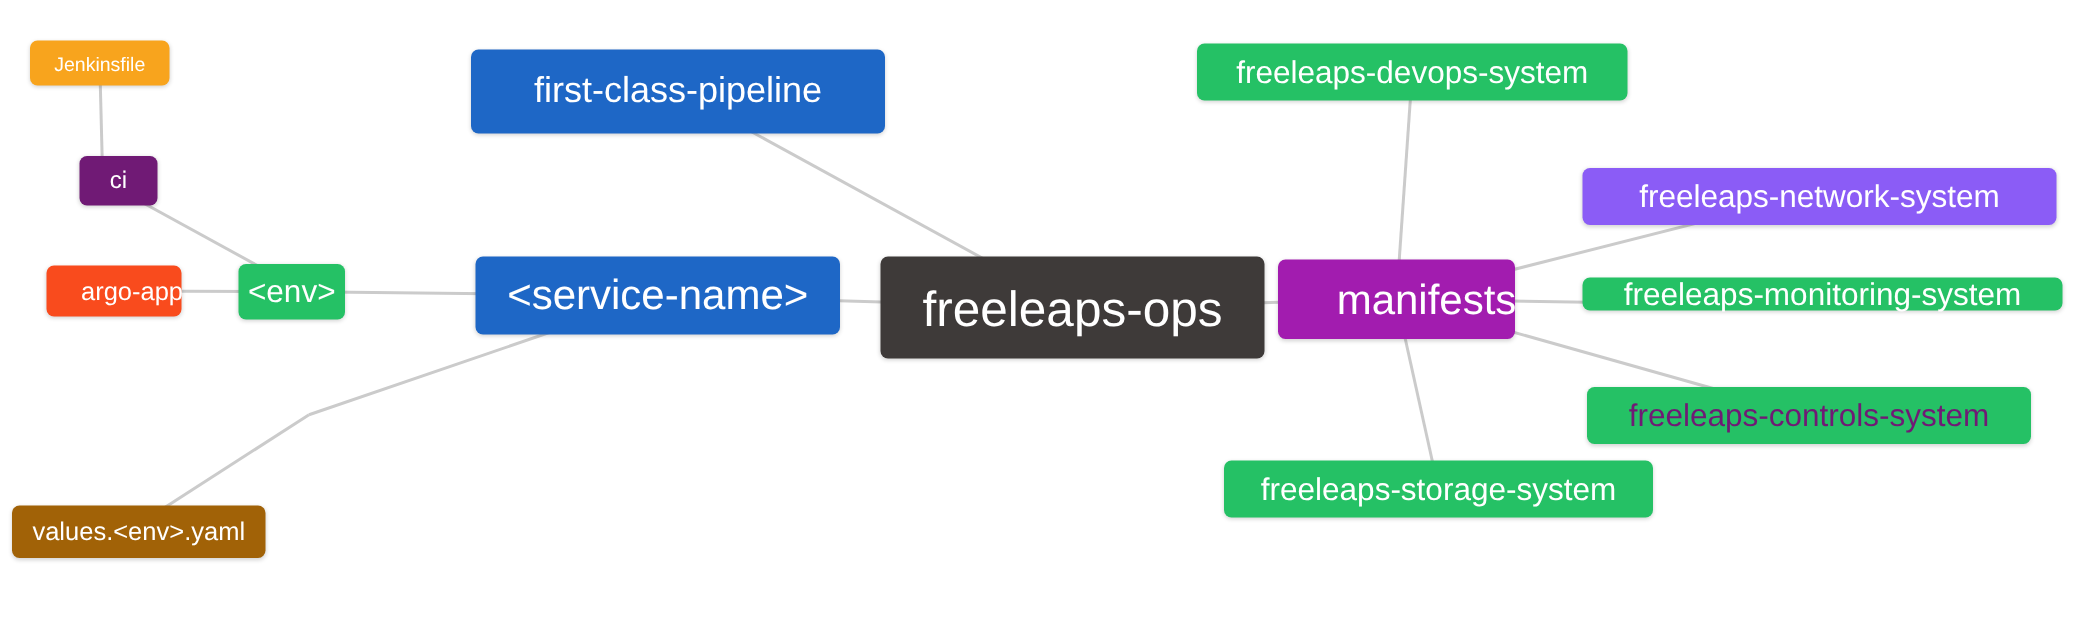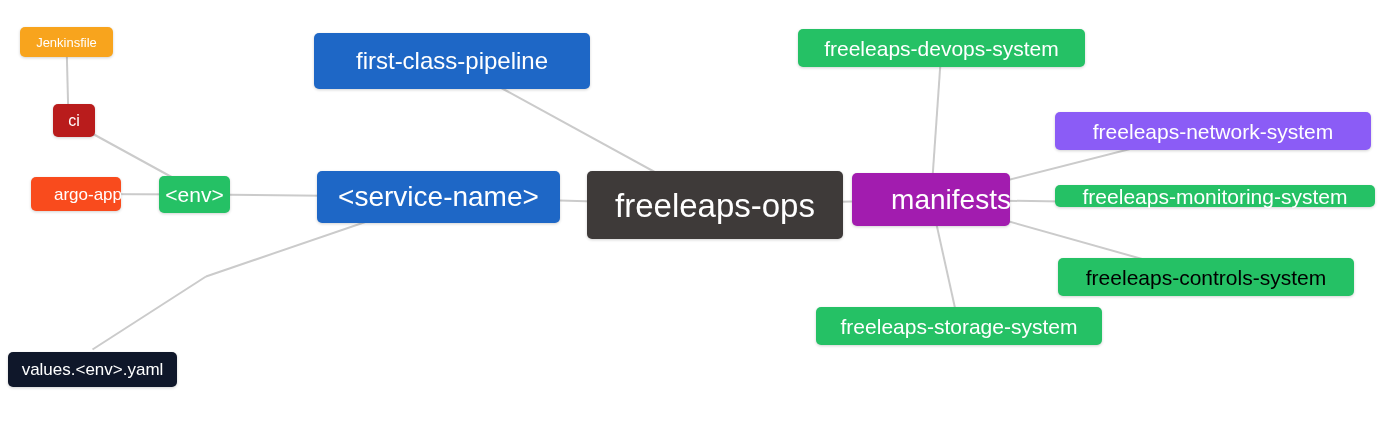--- a/index.html
+++ b/index.html
@@ -56,27 +56,27 @@
       <line x1="438.5" y1="197" x2="715" y2="205" stroke="#CBCBCB" stroke-width="2"></line>
       <line x1="715" y1="205" x2="931" y2="199.5" stroke="#CBCBCB" stroke-width="2"></line>
       <line x1="931" y1="199.5" x2="941.5" y2="48" stroke="#CBCBCB" stroke-width="2"></line>
       <line x1="931" y1="199.5" x2="1201" y2="131" stroke="#CBCBCB" stroke-width="2"></line>
       <line x1="931" y1="199.5" x2="1215" y2="204" stroke="#CBCBCB" stroke-width="2"></line>
       <line x1="931" y1="199.5" x2="1206" y2="277" stroke="#CBCBCB" stroke-width="2"></line>
       <line x1="931" y1="199.5" x2="959" y2="326" stroke="#CBCBCB" stroke-width="2"></line>
     </svg>
   <div class="nodes-layer">
       <div class="node" style="left: 20px; top: 27px; width: 93px; height: 30px; font-size: 13px; background: rgb(248, 164, 29); color: rgb(255, 255, 255);">Jenkinsfile</div>
-      <div class="node" style="left: 53px; top: 104px; width: 42px; height: 33px; font-size: 16px; background: #b91c1c; color: rgb(255, 255, 255);">ci</div>
+      <div class="node" style="left: 53px; top: 104px; width: 52px; height: 33px; font-size: 16px; background: #701a75; color: rgb(255, 255, 255);">ci</div>
       <div class="node" style="left: 31px; top: 177px; width: 90px; height: 34px; font-size: 17px; background: rgb(249, 75, 29); color: rgb(255, 255, 255); padding-left: 24px;">argo-app</div>
       <div class="node" style="left: 159px; top: 176px; width: 71px; height: 37px; font-size: 21px; background: rgb(37, 193, 101); color: rgb(255, 255, 255);">&lt;env&gt;</div>
-      <div class="node" style="left: 8px; top: 352px; width: 169px; height: 35px; font-size: 17px; background: #0f172a; color: rgb(255, 255, 255);">values.&lt;env&gt;.yaml</div>
+      <div class="node" style="left: 8px; top: 337px; width: 169px; height: 35px; font-size: 17px; background: #a16207; color: rgb(255, 255, 255);">values.&lt;env&gt;.yaml</div>
       <div class="node" style="left: 314px; top: 33px; width: 276px; height: 56px; font-size: 24px; background: rgb(30, 103, 198); color: rgb(255, 255, 255);">first-class-pipeline</div>
       <div class="node" style="left: 317px; top: 171px; width: 243px; height: 52px; font-size: 28px; background: rgb(30, 103, 198); color: rgb(255, 255, 255);">&lt;service-name&gt;</div>
       <div class="node" style="left: 587px; top: 171px; width: 256px; height: 68px; font-size: 33px; background: rgb(62, 58, 57); color: rgb(255, 255, 255);">freeleaps-ops</div>
       <div class="node" style="left: 852px; top: 173px; width: 158px; height: 53px; font-size: 28px; background: #a21caf; color: rgb(255, 255, 255); padding-left: 40px;">manifests</div>
       <div class="node" style="left: 798px; top: 29px; width: 287px; height: 38px; font-size: 21px; background: rgb(37, 193, 101); color: rgb(255, 255, 255);">freeleaps-devops-system</div>
       <div class="node" style="left: 1055px; top: 112px; width: 316px; height: 38px; font-size: 21px; background: #8b5cf6; color: rgb(255, 255, 255);">freeleaps-network-system</div>
       <div class="node" style="left: 1055px; top: 185px; width: 320px; height: 22px; font-size: 21px; background: rgb(37, 193, 101); color: rgb(255, 255, 255);">freeleaps-monitoring-system</div>
-      <div class="node" style="left: 1058px; top: 258px; width: 296px; height: 38px; font-size: 21px; background: rgb(37, 193, 101); color: #000000;">freeleaps-controls-system</div>
+      <div class="node" style="left: 1058px; top: 258px; width: 296px; height: 38px; font-size: 21px; background: rgb(37, 193, 101); color: #701a75;">freeleaps-controls-system</div>
       <div class="node" style="left: 816px; top: 307px; width: 286px; height: 38px; font-size: 21px; background: rgb(37, 193, 101); color: rgb(255, 255, 255);">freeleaps-storage-system</div>
     </div>
 </div>
 
 </body></html>

